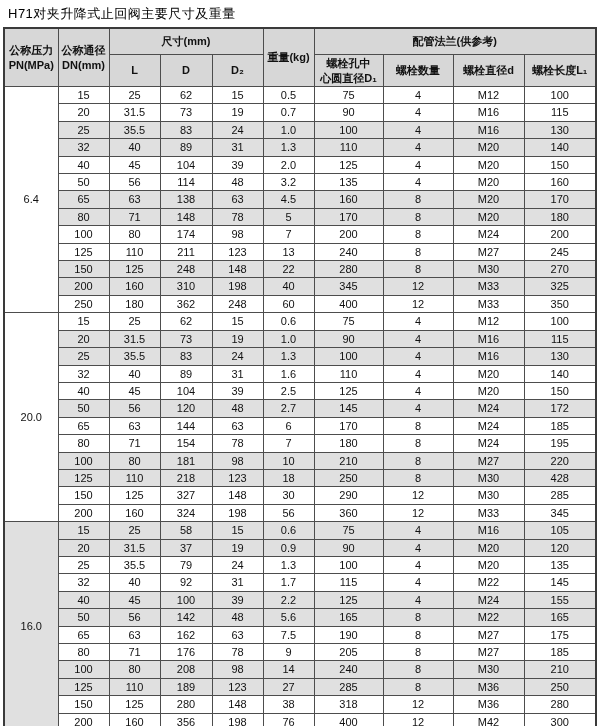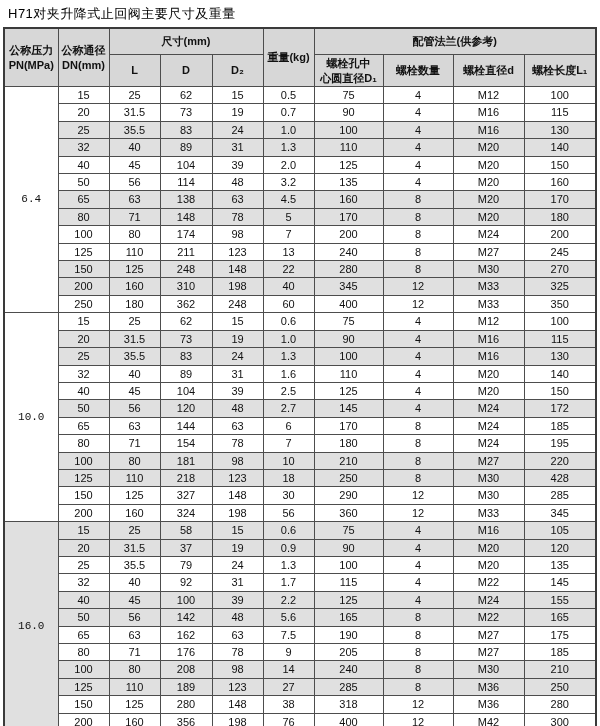--- a/index.html
+++ b/index.html
@@ -43,21 +43,21 @@
   .spec-table .group-row th { height: 25px; }
   .spec-table .sub-row th { height: 31px; }
   .spec-table tbody td {
     font-size: 11px;
     height: 16.4px;
     line-height: 16.4px;
     background: #ffffff;
     white-space: nowrap;
   }
   .spec-table tbody tr.shaded td { background: #e0e0e0; }
-  .spec-table tbody td.pn-cell { background: #ffffff; font-family: Liberation Mono, monospace; }
+  .spec-table tbody td.pn-cell { background: #ffffff; }
 </style>
 </head>
 <body>
 
 <div class="page-title">H71对夹升降式止回阀主要尺寸及重量</div>
 
 <table class="spec-table">
   <colgroup>
     <col style="width:54px">
       <col style="width:51px">
@@ -230,21 +230,21 @@
         <td>180</td>
         <td>362</td>
         <td>248</td>
         <td>60</td>
         <td>400</td>
         <td>12</td>
         <td>M33</td>
         <td>350</td>
       </tr>
       <tr>
-        <td rowspan="12" class="pn-cell">10.0</td>
+        <td rowspan="12" class="pn-cell">20.0</td>
         <td>15</td>
         <td>25</td>
         <td>62</td>
         <td>15</td>
         <td>0.6</td>
         <td>75</td>
         <td>4</td>
         <td>M12</td>
         <td>100</td>
       </tr>

